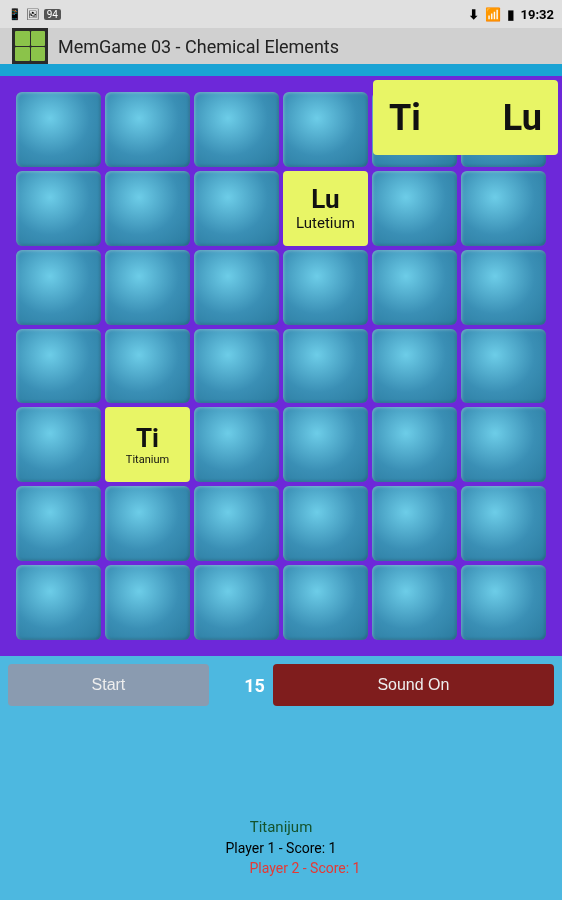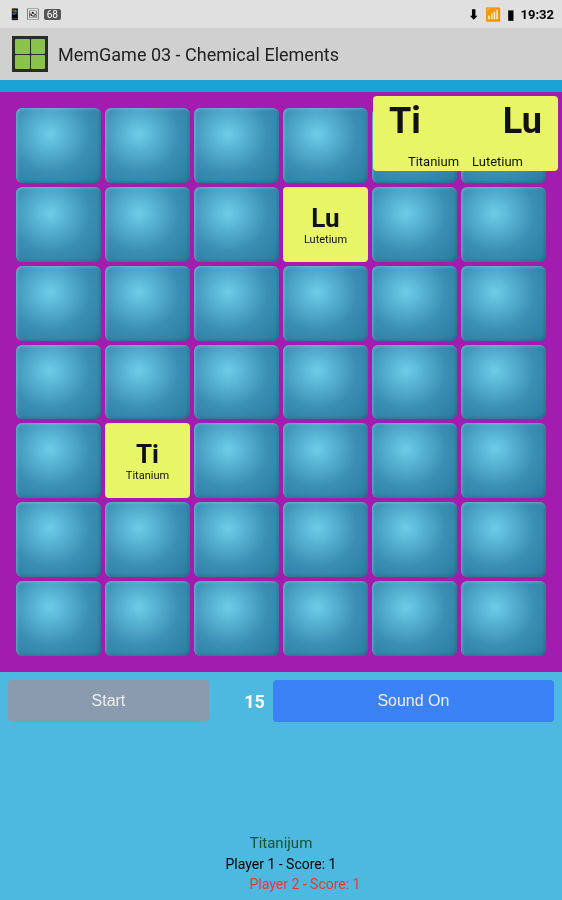--- a/index.html
+++ b/index.html
@@ -31,21 +31,21 @@
       display: flex;
       align-items: center;
       gap: 6px;
       font-size: 13px;
       font-weight: bold;
     }
 
     
     .title-bar {
       width: 562px;
-      height: 52px;
+      height: 36px;
       background: #d0d0d0;
       display: flex;
       align-items: center;
       padding: 0 12px;
       gap: 10px;
     }
     .app-icon {
       width: 36px;
       height: 36px;
       background: #2a2a2a;
@@ -69,21 +69,21 @@
     .banner {
       width: 562px;
       height: 12px;
       background: #1aa3d4;
     }
 
     
     .game-area {
       width: 562px;
       height: 580px;
-      background: #a21caf;
+      background: #6d28d9;
       padding: 16px;
       position: relative;
     }
 
     .grid {
       display: grid;
       grid-template-columns: repeat(6, 1fr);
       grid-template-rows: repeat(7, 1fr);
       gap: 4px;
       width: 100%;
@@ -149,21 +149,21 @@
       width: 48px;
       text-align: right;
       font-size: 18px;
       font-weight: bold;
       color: #fff;
     }
 
     .btn-sound {
       flex: 1.4;
       height: 42px;
-      background: #3b82f6;
+      background: #7f1d1d;
       border: none;
       border-radius: 4px;
       font-size: 16px;
       color: #eee;
       cursor: pointer;
     }
 
     
     .info-area {
       width: 562px;
@@ -193,21 +193,21 @@
       padding-left: 48px;
     }
   </style>
 </head>
 <body>
 
 <div class="status-bar">
   <div class="status-bar-left">
     <span style="font-size:11px;">📱</span>
     <span style="font-size:11px;">🖼</span>
-    <span style="font-size:10px; background:#555; color:#fff; padding:0 3px; border-radius:2px;">68</span>
+    <span style="font-size:10px; background:#555; color:#fff; padding:0 3px; border-radius:2px;">94</span>
   </div>
   <div class="status-bar-right">
     <span>⬇</span>
     <span>📶</span>
     <span>▮</span>
     <span>19:32</span>
   </div>
 </div>
 
 <div class="title-bar">
@@ -226,37 +226,36 @@
 
   <div class="matched-pair" style="flex-direction: column; width: 185px; height: 75px; top: 4px; right: 4px;">
     <div style="display:flex;flex-direction:row;align-items:center;justify-content:space-between;width:100%;">
       <div style="display:flex;flex-direction:column;align-items:center;padding:4px 10px;">
         <span style="font-size:36px;font-weight:bold;color:#111;">Ti</span>
       </div>
       <div style="display:flex;flex-direction:column;align-items:center;padding:4px 10px;">
         <span style="font-size:36px;font-weight:bold;color:#111;">Lu</span>
       </div>
     </div>
-    <div style="width:100%;text-align:center;font-size:13px;color:#111;padding:2px 0;">Titanium&nbsp;&nbsp;&nbsp;&nbsp;Lutetium</div>
   </div>
 
   <div class="grid" id="card-grid">
 
   <div class="card"></div>
       <div class="card"></div>
       <div class="card"></div>
       <div class="card"></div>
       <div class="card"></div>
       <div class="card"></div>
       <div class="card"></div>
       <div class="card"></div>
       <div class="card"></div>
       <div class="card card-revealed">
         <span style="font-size:26px;font-weight:bold;color:#111;">Lu</span>
-        <span style="font-size:11px;color:#111;">Lutetium</span>
+        <span style="font-size:15px;color:#111;">Lutetium</span>
       </div>
       <div class="card"></div>
       <div class="card"></div>
       <div class="card"></div>
       <div class="card"></div>
       <div class="card"></div>
       <div class="card"></div>
       <div class="card"></div>
       <div class="card"></div>
       <div class="card"></div>

